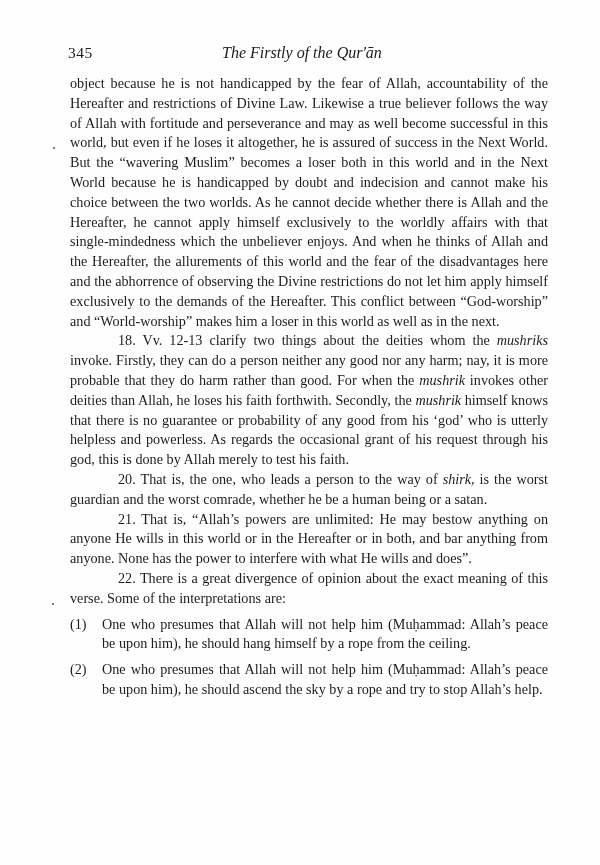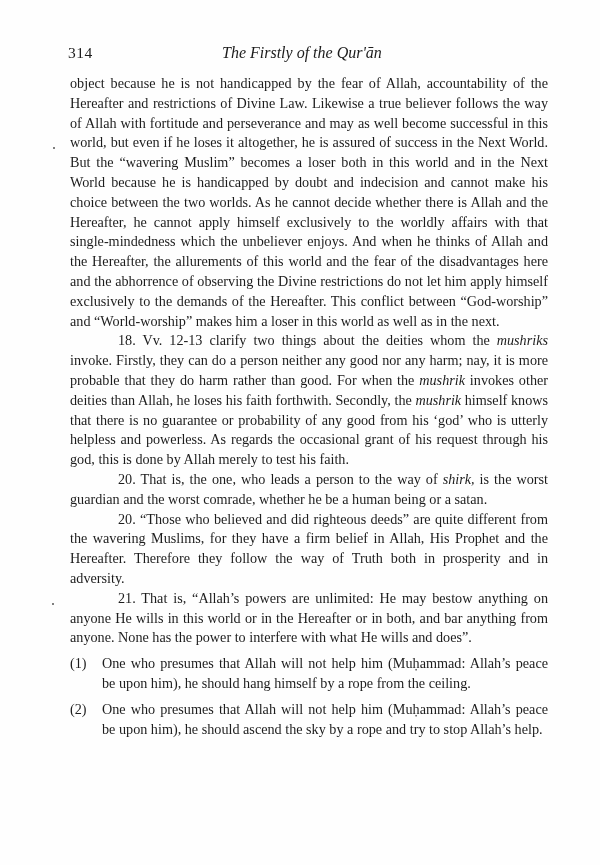--- a/index.html
+++ b/index.html
@@ -30,35 +30,35 @@
   .list { margin: 6px 0 0 0; padding: 0; list-style: none; }
   .list li { position: relative; padding-left: 32px; margin-bottom: 6px; }
   .list .marker { position: absolute; left: 0; top: 0; }
   .speck { position: absolute; width: 2px; height: 2px; background: #555; border-radius: 1px; }
 </style>
 </head>
 <body>
 
 <div class="page">
   <div class="running-head">
-    <span class="page-number">314</span>
+    <span class="page-number">345</span>
     <span class="book-title">The Firstly of the Qur'ān</span>
   </div>
 
   <div class="body">
     <p class="para first">object because he is not handicapped by the fear of Allah, accountability of the Hereafter and restrictions of Divine Law. Likewise a true believer follows the way of Allah with fortitude and perseverance and may as well become successful in this world, but even if he loses it altogether, he is assured of success in the Next World. But the “wavering Muslim” becomes a loser both in this world and in the Next World because he is handicapped by doubt and indecision and cannot make his choice between the two worlds. As he cannot decide whether there is Allah and the Hereafter, he cannot apply himself exclusively to the worldly affairs with that single-mindedness which the unbeliever enjoys. And when he thinks of Allah and the Hereafter, the allurements of this world and the fear of the disadvantages here and the abhorrence of observing the Divine restrictions do not let him apply himself exclusively to the demands of the Hereafter. This conflict between “God-worship” and “World-worship” makes him a loser in this world as well as in the next.</p>
 
     <p class="para note"><span>18. Vv. 12-13 clarify two things about the deities whom the </span><i>mushriks</i><span> invoke. Firstly, they can do a person neither any good nor any harm; nay, it is more probable that they do harm rather than good. For when the </span><i>mushrik</i><span> invokes other deities than Allah, he loses his faith forthwith. Secondly, the </span><i>mushrik</i><span> himself knows that there is no guarantee or probability of any good from his ‘god’ who is utterly helpless and powerless. As regards the occasional grant of his request through his god, this is done by Allah merely to test his faith.</span></p>
 
     <p class="para note"><span>20. That is, the one, who leads a person to the way of </span><i>shirk,</i><span> is the worst guardian and the worst comrade, whether he be a human being or a satan.</span></p>
 
-    <p class="para note">20. “Those who believed and did righteous deeds” are quite different from the wavering Muslims, for they have a firm belief in Allah, His Prophet and the Hereafter. Therefore they follow the way of Truth both in prosperity and in adversity.</p>
 
     <p class="para note">21. That is, “Allah’s powers are unlimited: He may bestow anything on anyone He wills in this world or in the Hereafter or in both, and bar anything from anyone. None has the power to interfere with what He wills and does”.</p>
 
+    <p class="para note">22. There is a great divergence of opinion about the exact meaning of this verse. Some of the interpretations are:</p>
 
     <ul class="list">
       <li>
         <span class="marker">(1)</span>
         <span>One who presumes that Allah will not help him (Muḥammad: Allah’s peace be upon him), he should hang himself by a rope from the ceiling.</span>
       </li>
       <li>
         <span class="marker">(2)</span>
         <span>One who presumes that Allah will not help him (Muḥammad: Allah’s peace be upon him), he should ascend the sky by a rope and try to stop Allah’s help.</span>
       </li>

